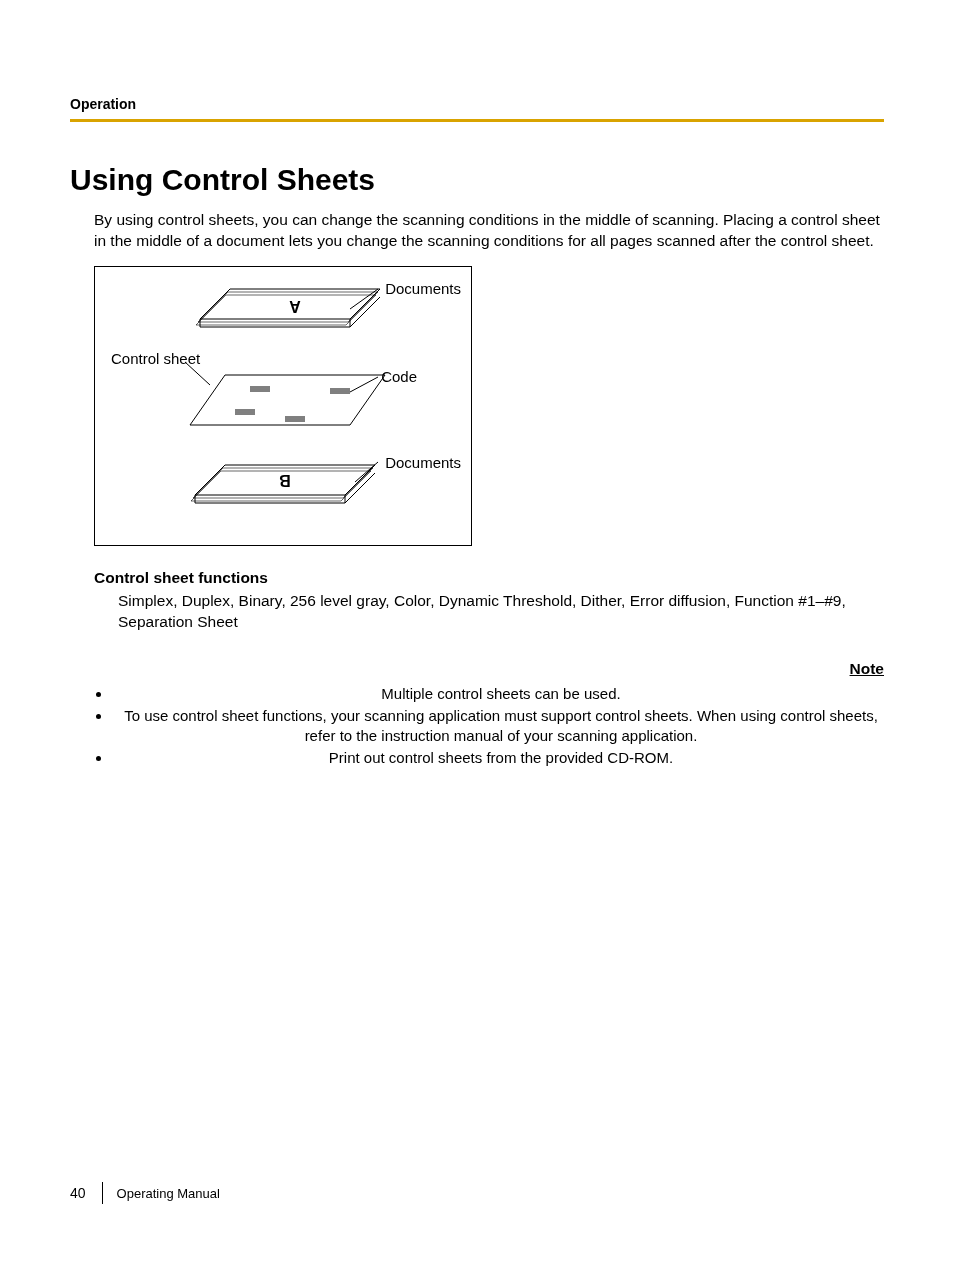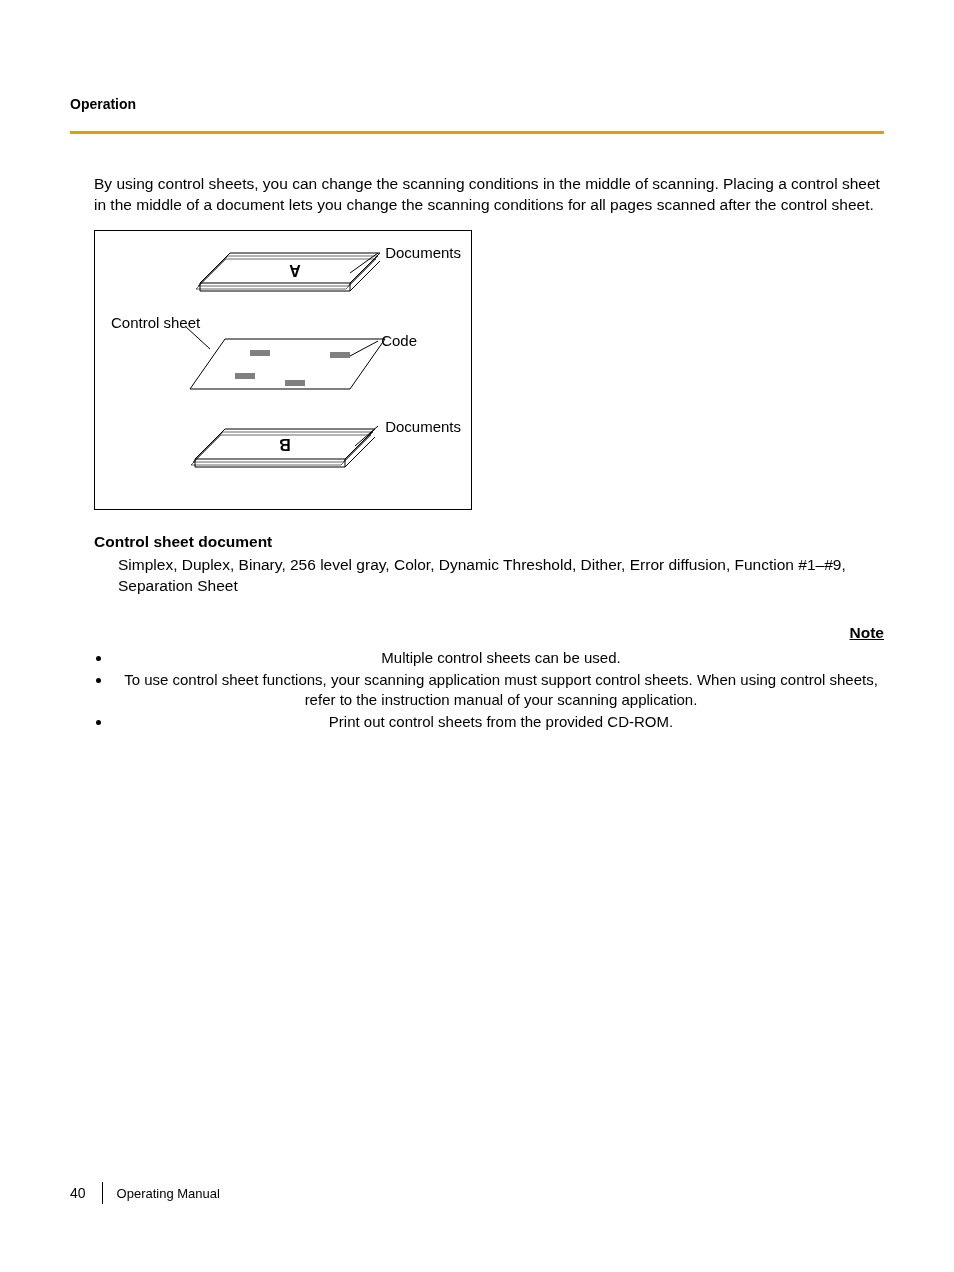--- a/index.html
+++ b/index.html
@@ -11,21 +11,21 @@
     font-family: Arial, Helvetica, sans-serif;
     color: #000;
     background: #fff;
     position: relative;
   }
   .page {
     padding: 95px 70px 0 70px;
   }
   .header-band {
     border-bottom: 3px solid #d9a300;
-    padding-bottom: 18px;
+    padding-bottom: 6px;
     margin-bottom: 40px;
   }
   .header-label {
     font-size: 14px;
     font-weight: bold;
   }
   .main-heading {
     font-size: 30px;
     font-weight: bold;
     margin: 0 0 12px 0;
@@ -94,20 +94,21 @@
 </style>
 </head>
 <body>
 
 <div class="page">
 
   <div class="header-band">
     <span class="header-label">Operation</span>
   </div>
 
+  <h1 class="main-heading">Using Control Sheets</h1>
 
   <div class="body-block">
     <p class="para">By using control sheets, you can change the scanning conditions in the middle of scanning. Placing a control sheet in the middle of a document lets you change the scanning conditions for all pages scanned after the control sheet.</p>
 
     <div class="diagram-wrap">
       <div class="diagram-box">
         
         <svg viewBox="0 0 378 280" width="378" height="280">
 
           <g transform="translate(100,198)">
@@ -156,21 +157,21 @@
           <line x1="255" y1="125" x2="283" y2="110" stroke="#000"></line>
           <line x1="260" y1="215" x2="283" y2="195" stroke="#000"></line>
         </svg>
         <span class="callout" style="right:10px; top:12px;">Documents</span>
         <span class="callout" style="left:16px; top:82px;">Control sheet</span>
         <span class="callout" style="right:54px; top:100px;">Code</span>
         <span class="callout" style="right:10px; top:186px;">Documents</span>
       </div>
     </div>
 
-    <div class="subhead">Control sheet document</div>
+    <div class="subhead">Control sheet functions</div>
     <div class="indent">Simplex, Duplex, Binary, 256 level gray, Color, Dynamic Threshold, Dither, Error diffusion, Function #1–#9, Separation Sheet</div>
 
     <div class="note-head" style="margin-left:-24px;text-align:right;">Note</div>
     <ul class="note-list" style="margin-left:-24px;">
       <li>Multiple control sheets can be used.</li>
       <li>To use control sheet functions, your scanning application must support control sheets. When using control sheets, refer to the instruction manual of your scanning application.</li>
       <li>Print out control sheets from the provided CD-ROM.</li>
     </ul>
 
   </div>

